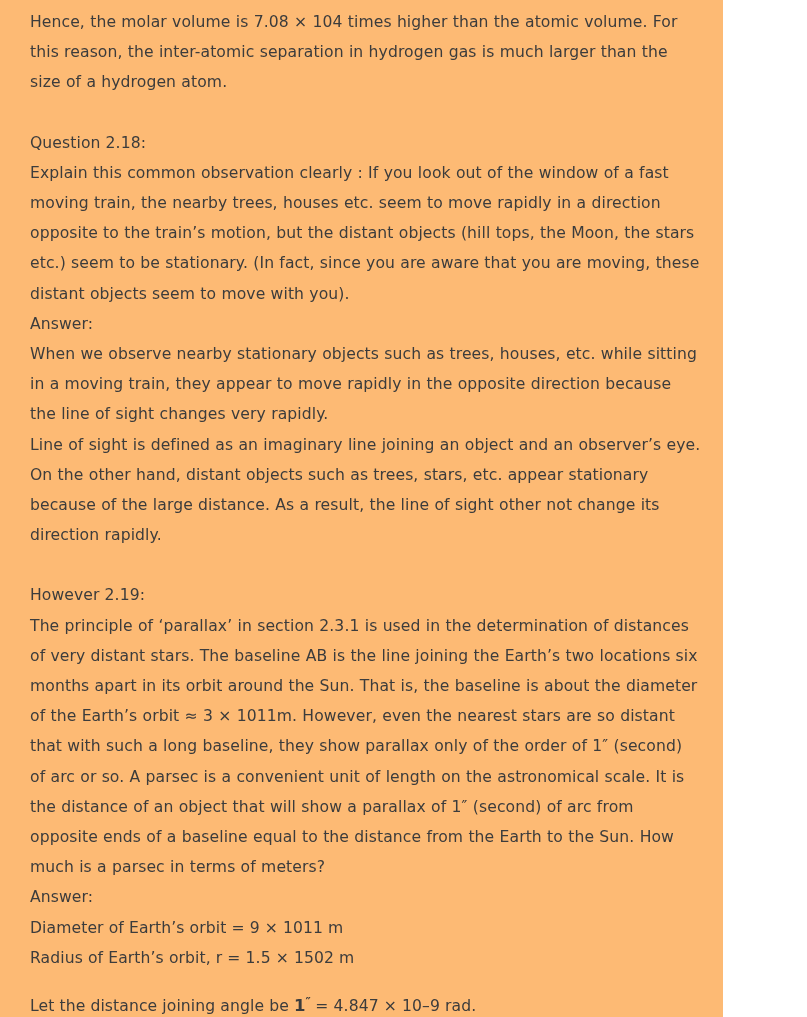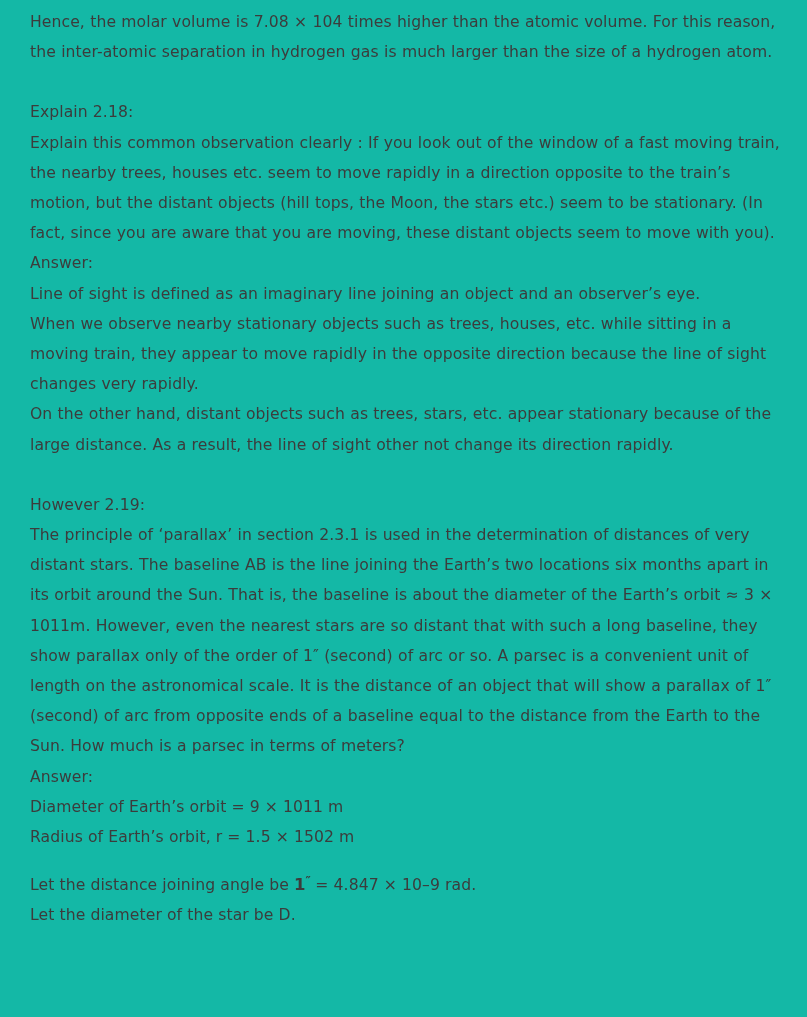--- a/index.html
+++ b/index.html
@@ -8,25 +8,25 @@
     background: #ffffff;
   }
   body {
     width: 807px;
     height: 1017px;
     font-family: "DejaVu Sans", sans-serif;
     color: #3c3c3c;
     overflow: hidden;
   }
   #page {
-    width: 807px;
+    width: 723px;
     height: 1017px;
     box-sizing: border-box;
     padding: 0 21px 0 30px;
-    background: #14b8a6;
+    background: #fdba74;
     position: relative;
   }
   
   .para {
     font-size: 15.6px;
     line-height: 30.2px;
     letter-spacing: 0.1px;
     text-align: left;
     margin: 0;
     word-spacing: 0.2px;
@@ -57,29 +57,29 @@
 <body>
 
 <div id="page">
 
   <div class="spacer-top"></div>
 
   <p class="para">Hence, the molar volume is 7.08 × 104 times higher than the atomic volume. For this reason, the inter-atomic separation in hydrogen gas is much larger than the size of a hydrogen atom.</p>
 
   <div class="gap-lg"></div>
 
-  <p class="line">Explain 2.18:</p>
+  <p class="line">Question 2.18:</p>
 
   <p class="para">Explain this common observation clearly : If you look out of the window of a fast moving train, the nearby trees, houses etc. seem to move rapidly in a direction opposite to the train’s motion, but the distant objects (hill tops, the Moon, the stars etc.) seem to be stationary. (In fact, since you are aware that you are moving, these distant objects seem to move with you).</p>
 
   <p class="line">Answer:</p>
 
+  <p class="para">When we observe nearby stationary objects such as trees, houses, etc. while sitting in a moving train, they appear to move rapidly in the opposite direction because the line of sight changes very rapidly.</p>
+
   <p class="para">Line of sight is defined as an imaginary line joining an object and an observer’s eye.</p>
-
-  <p class="para">When we observe nearby stationary objects such as trees, houses, etc. while sitting in a moving train, they appear to move rapidly in the opposite direction because the line of sight changes very rapidly.</p>
 
   <p class="para">On the other hand, distant objects such as trees, stars, etc. appear stationary because of the large distance. As a result, the line of sight other not change its direction rapidly.</p>
 
   <div class="gap-lg"></div>
 
   <p class="line">However 2.19:</p>
 
   <p class="para">The principle of ‘parallax’ in section 2.3.1 is used in the determination of distances of very distant stars. The baseline AB is the line joining the Earth’s two locations six months apart in its orbit around the Sun. That is, the baseline is about the diameter of the Earth’s orbit ≈ 3 × 1011m. However, even the nearest stars are so distant that with such a long baseline, they show parallax only of the order of 1″ (second) of arc or so. A parsec is a convenient unit of length on the astronomical scale. It is the distance of an object that will show a parallax of 1″ (second) of arc from opposite ends of a baseline equal to the distance from the Earth to the Sun. How much is a parsec in terms of meters?</p>
 
   <p class="line">Answer:</p>

